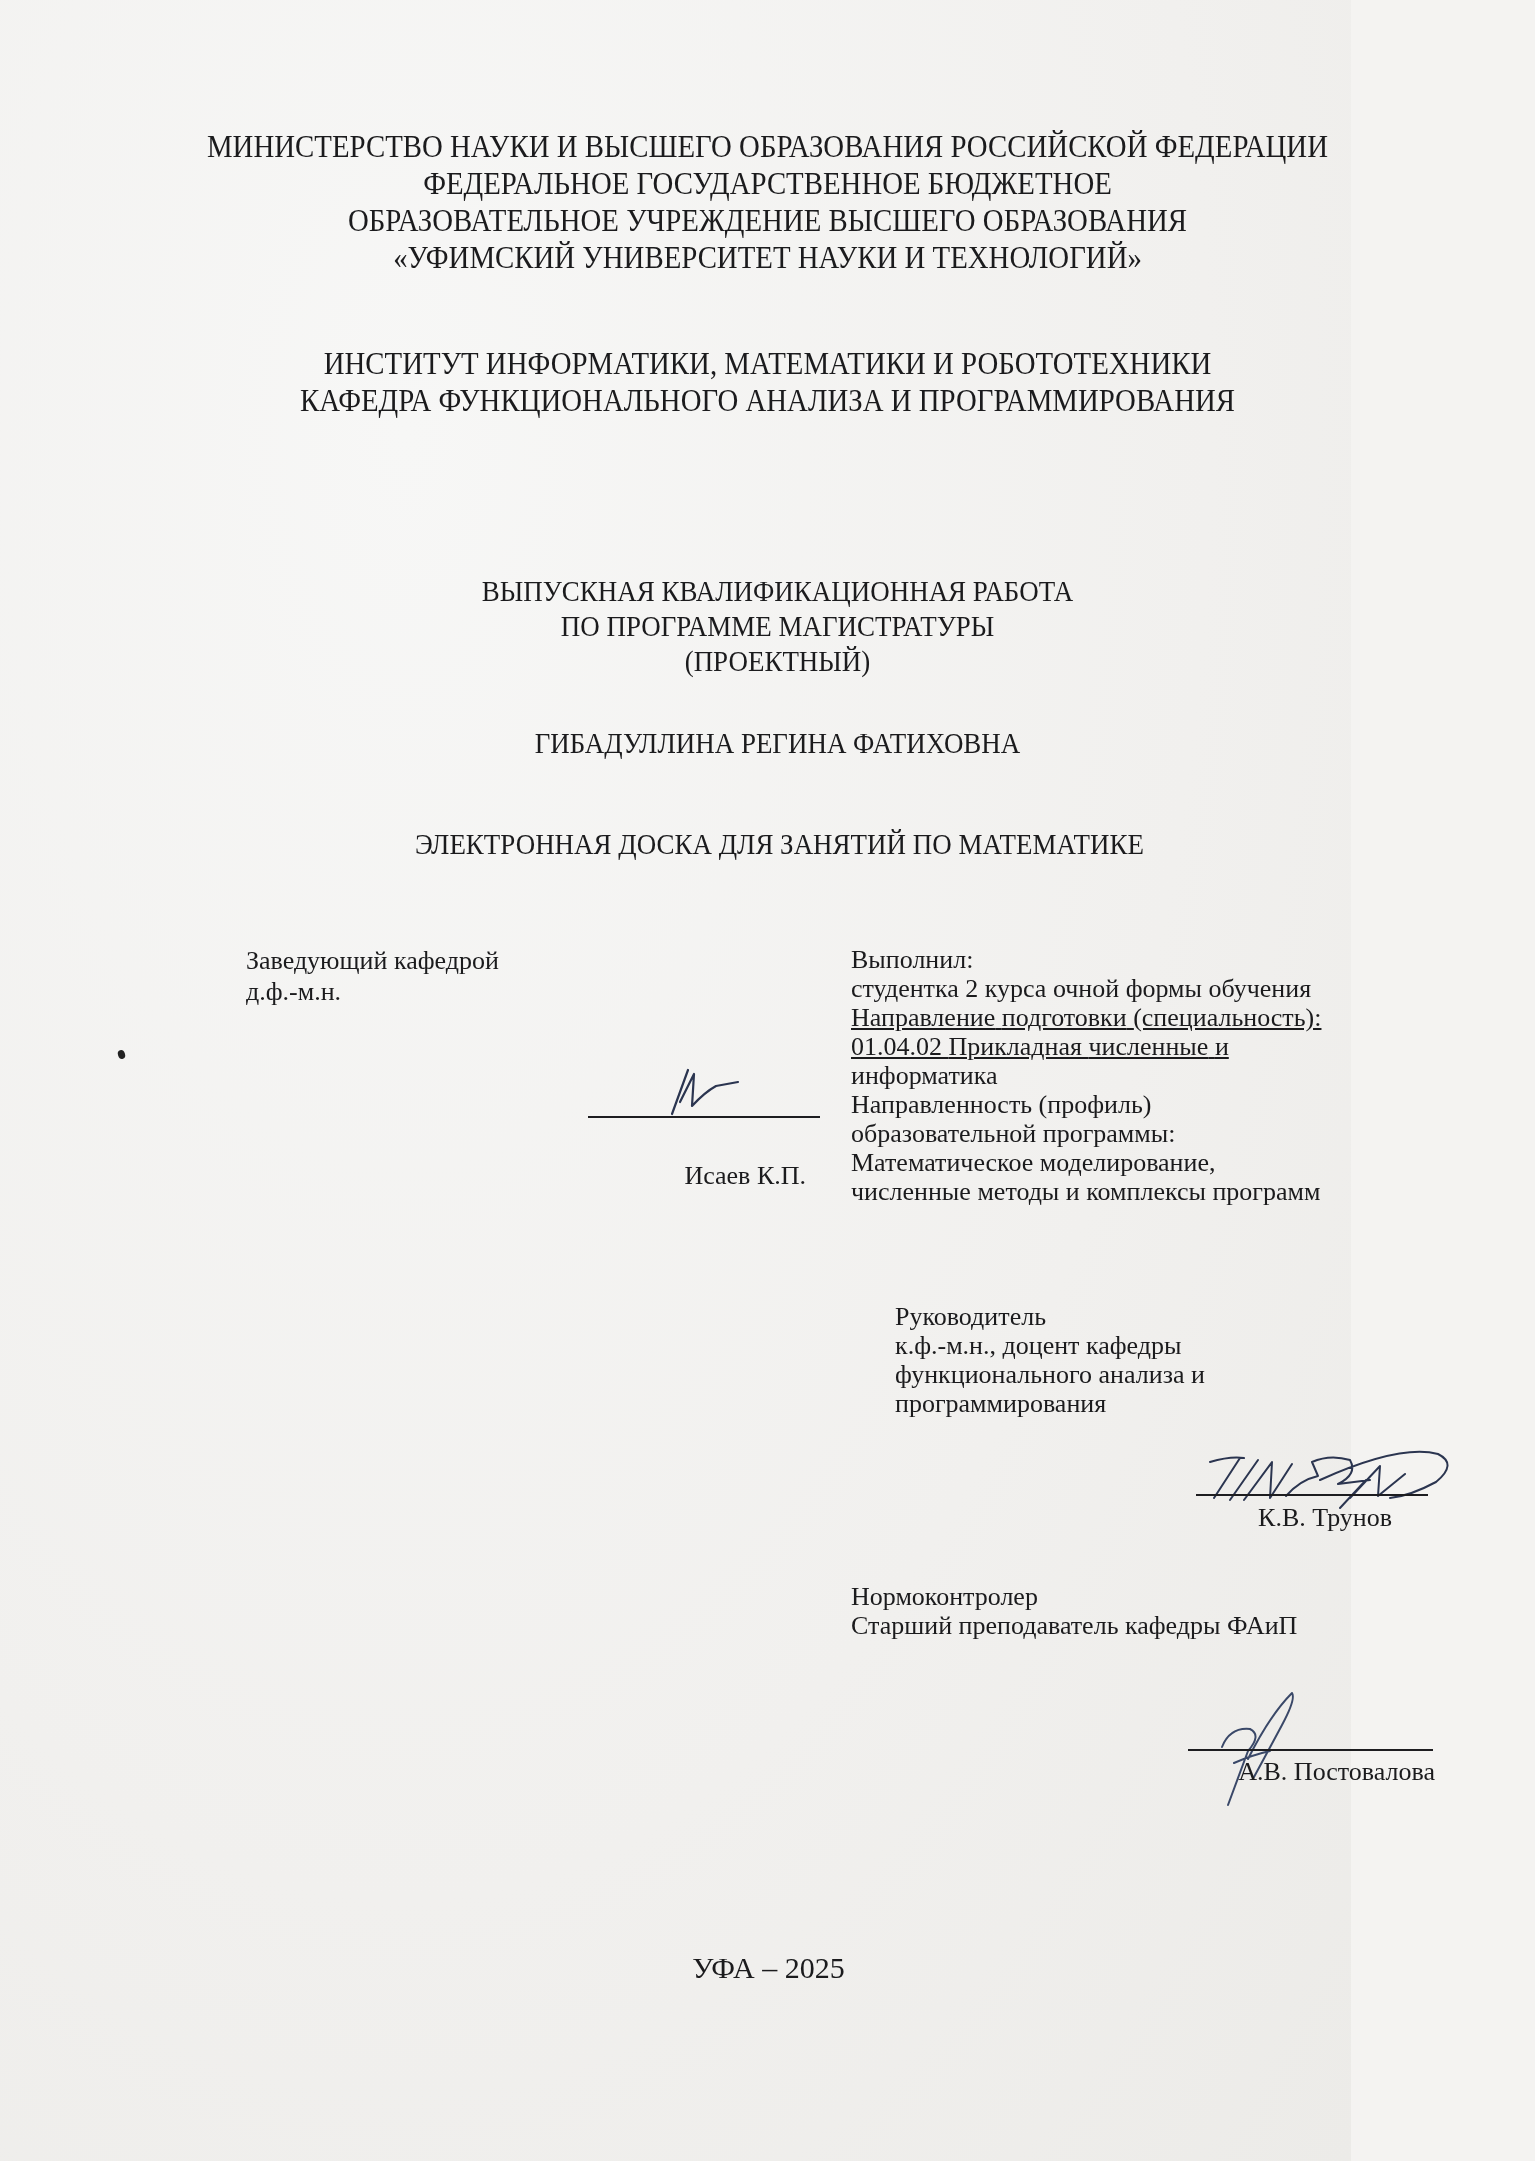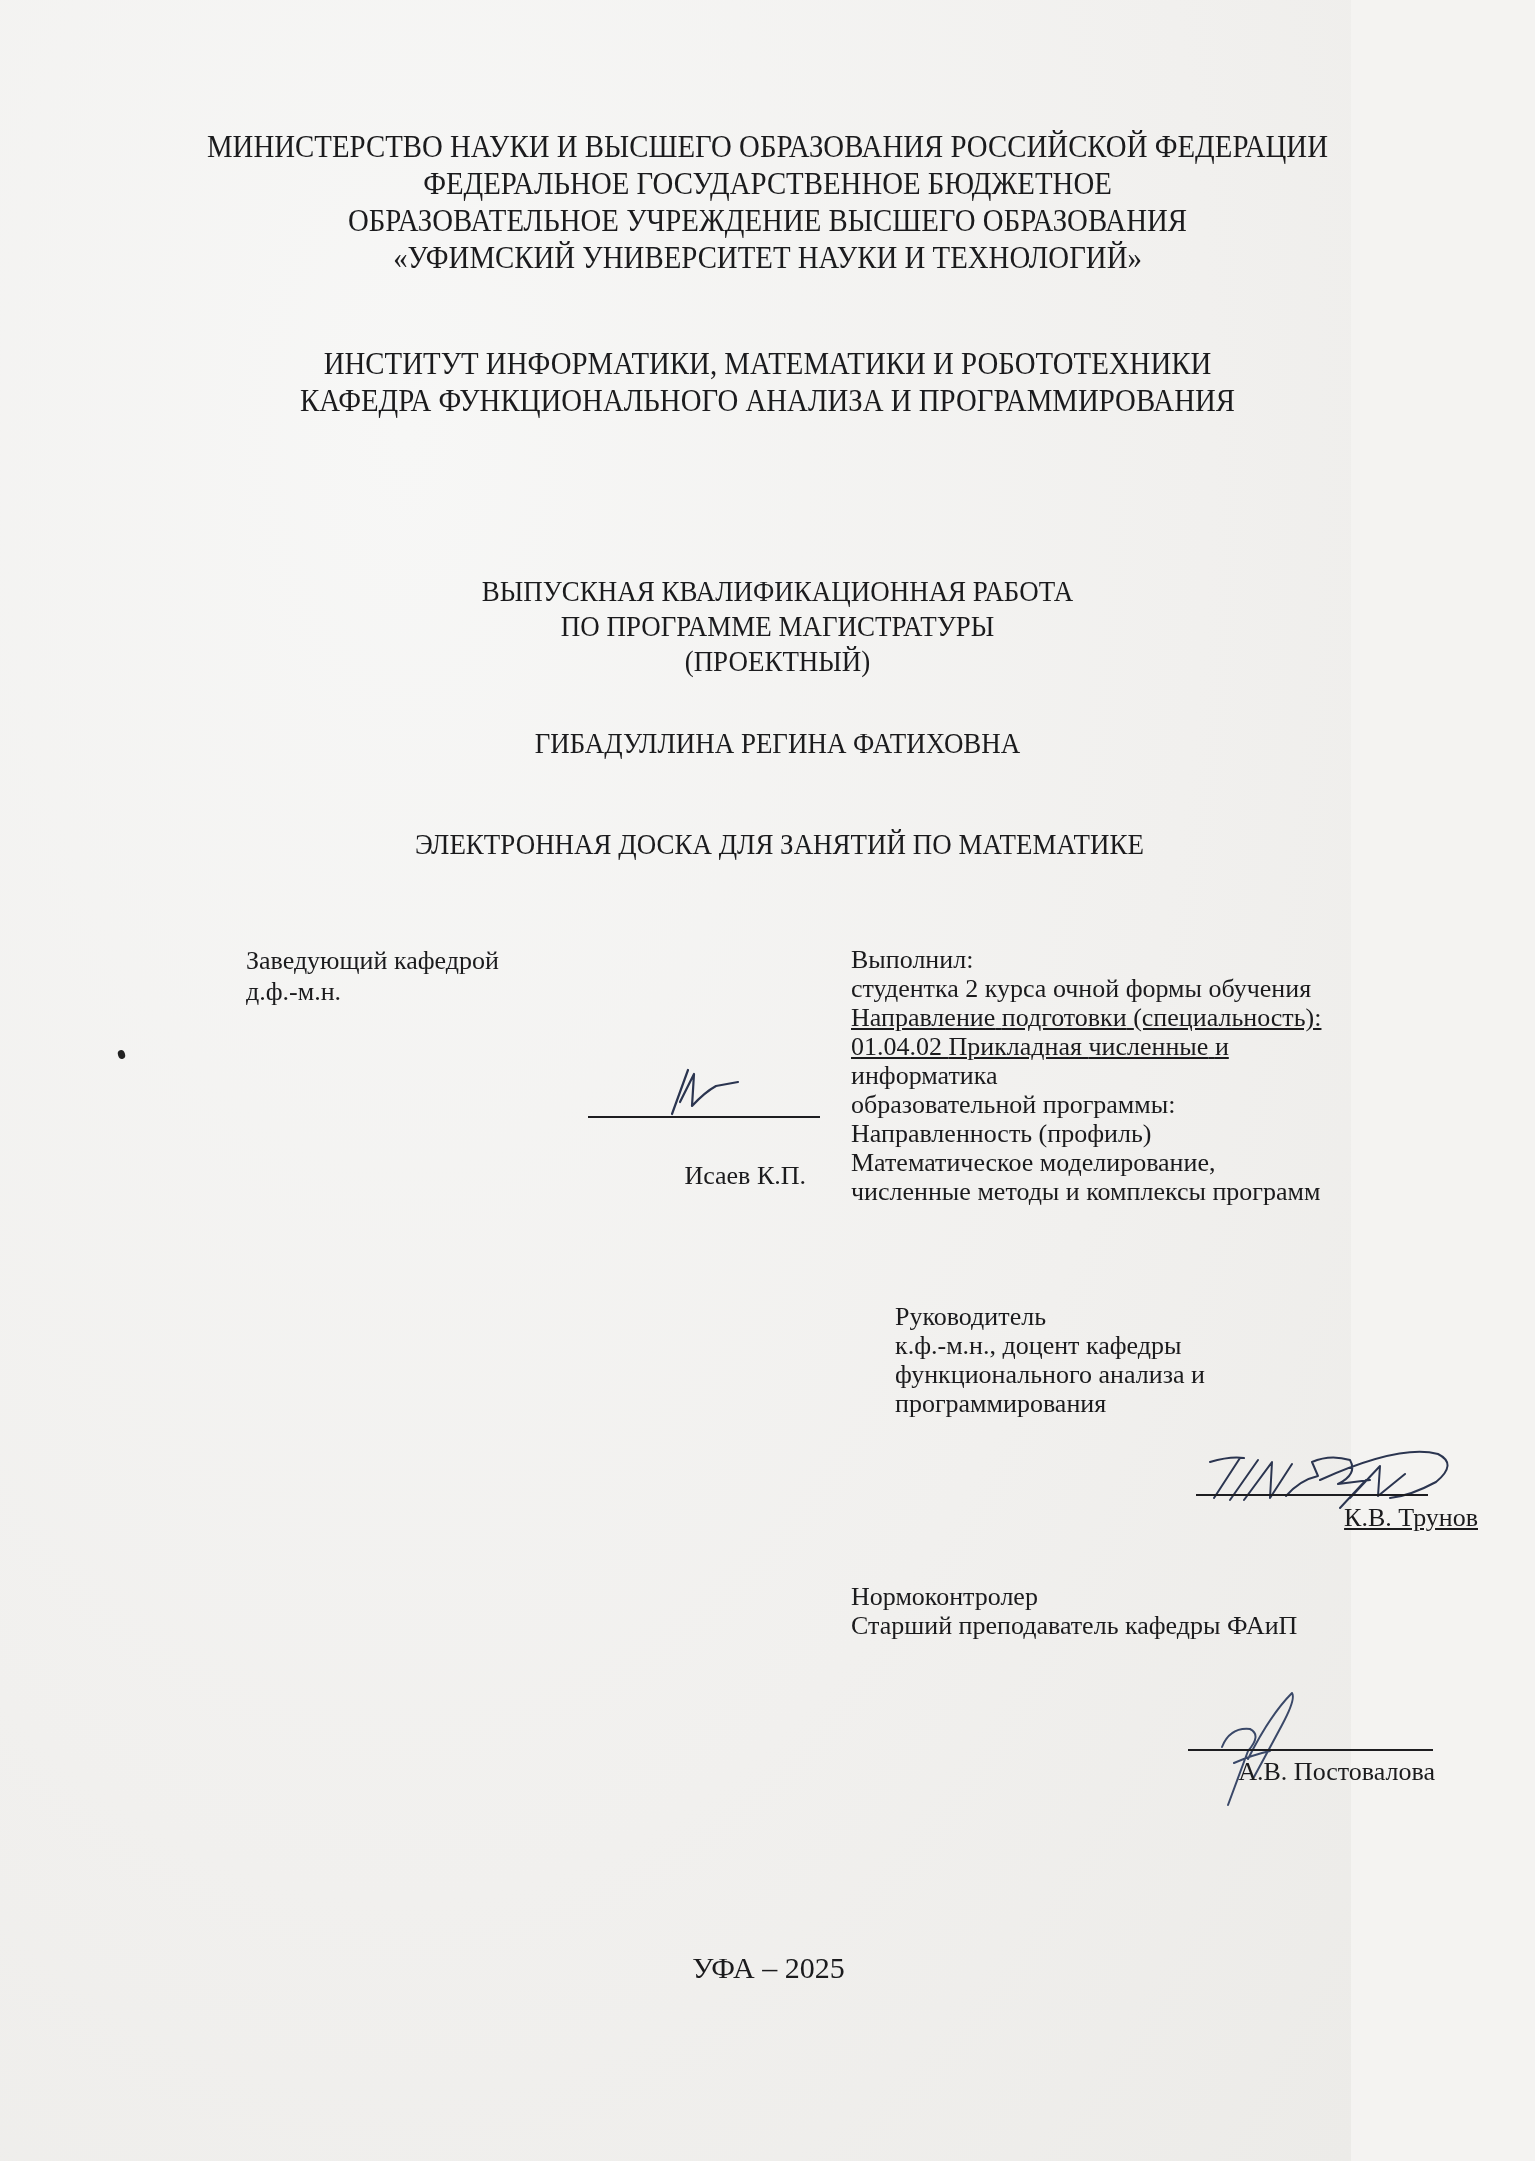--- a/index.html
+++ b/index.html
@@ -99,38 +99,38 @@
       <span>подготовки</span>
       <span>(специальность):</span>
     </span>
     <span class="line justify">
       <span>01.04.02</span>
       <span>Прикладная</span>
       <span>численные</span>
       <span>и</span>
     </span>
     <span class="line">информатика</span>
+    <span class="line">Направленность (профиль)</span>
     <span class="line">образовательной программы:</span>
-    <span class="line">Направленность (профиль)</span>
     <span class="line">Математическое моделирование,</span>
     <span class="line">численные методы и комплексы программ</span>
   </div>
 
   <div class="section" style="top:1302px;margin-left:44px;">
     <span class="line">Руководитель</span>
     <span class="line">к.ф.-м.н., доцент кафедры</span>
     <span class="line">функционального анализа и</span>
     <span class="line">программирования</span>
   </div>
 
   <svg class="signature-svg" style="left:1200px; top:1440px; width:260px; height:80px;" viewBox="0 0 260 80">
     <path d="M14 58 L40 18 M10 22 Q30 16 44 18 M30 60 L58 20 M44 60 L72 22 L70 58 L92 24 M86 56 Q100 40 118 36 L112 22 Q130 14 150 20 Q158 34 138 44 L170 40 M150 58 L180 26 L178 56 L205 34 M140 68 L166 40 M120 40 Q200 4 238 14 Q258 24 236 42 Q210 56 190 58" fill="none" stroke="#2b3550" stroke-width="2" stroke-linecap="round" stroke-linejoin="round"></path>
   </svg>
   <div class="sig-line" style="left:1196px; top:1494px; width:232px;"></div>
-  <div class="sig" style="left:1228px; top:1502px; width:250px;text-decoration:underline;">К.В. Трунов</div>
+  <div class="sig" style="left:1142px; top:1502px; width:250px;">К.В. Трунов</div>
 
   <div class="section" style="top:1582px;">
     <span class="line">Нормоконтролер</span>
     <span class="line">Старший преподаватель кафедры ФАиП</span>
   </div>
 
   <svg class="signature-svg" style="left:1190px; top:1685px; width:130px; height:130px;" viewBox="0 0 130 130">
     <path d="M32 62 Q40 42 60 44 Q72 50 58 66 L38 120 M58 74 Q80 30 102 8 Q106 14 92 40 L64 92 M44 78 Q62 70 80 66" fill="none" stroke="#3a4868" stroke-width="2" stroke-linecap="round" stroke-linejoin="round"></path>
   </svg>
   <div class="sig-line" style="left:1188px; top:1749px; width:245px;"></div>

